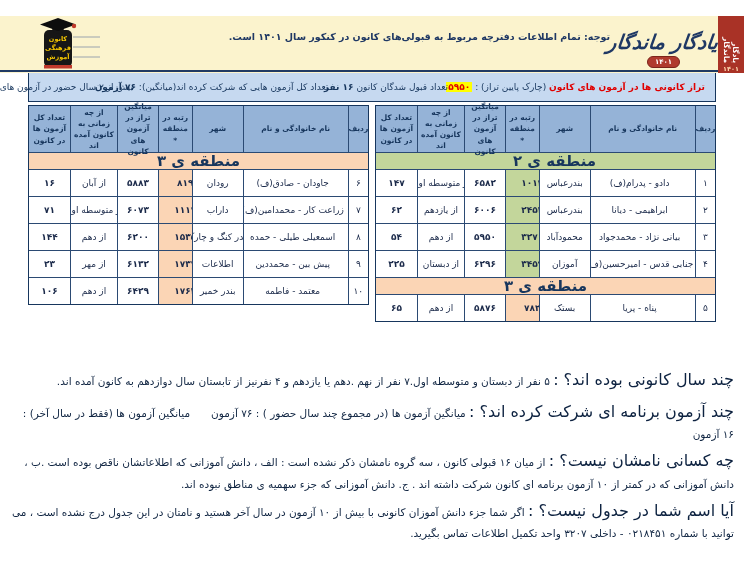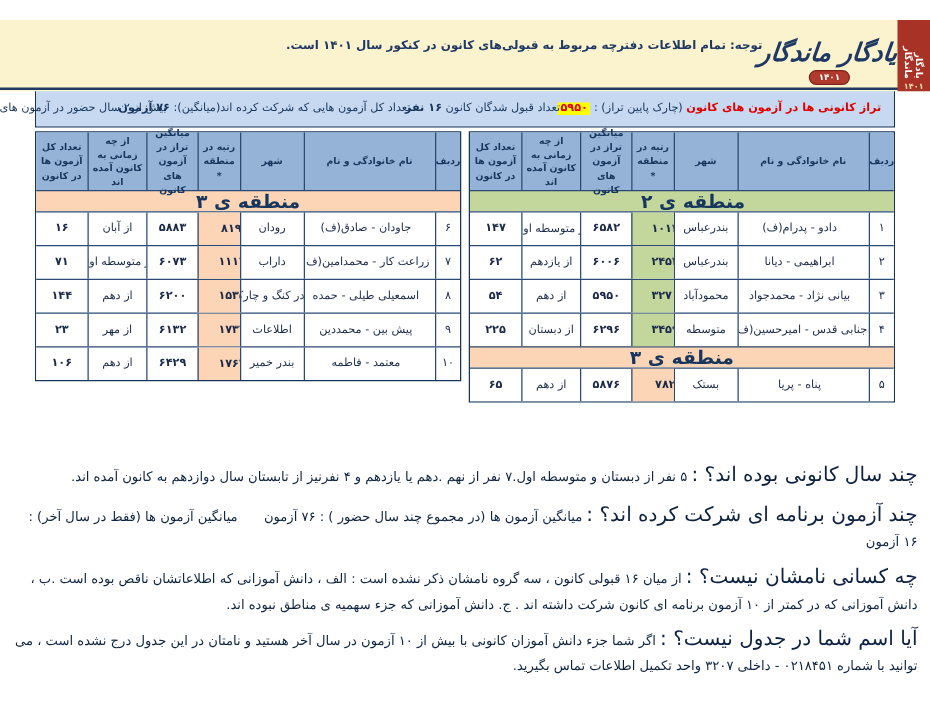--- a/index.html
+++ b/index.html
@@ -80,20 +80,35 @@
   .faq{margin:44px 10px 0 10px;color:#102542;}
   .faq p{margin:0 0 4px 0;font-size:10.5px;line-height:1.72;text-align:right;}
   .faq .q{font-weight:normal;font-size:16px;color:#0d2240;}
 </style>
 </head>
 <body>
 
 <div class="page">
 
   <header class="topband">
+    <div class="logo">
+      <svg width="92" height="54" viewBox="0 0 92 54">
+        <rect x="34" y="13" width="28" height="37" rx="5" fill="#161616"></rect>
+        <circle cx="48" cy="11" r="6" fill="#161616"></circle>
+        <polygon points="48,1 66,7.5 48,14 30,7.5" fill="#0d0d0d"></polygon>
+        <circle cx="64" cy="9" r="2.2" fill="#c0392b"></circle>
+        <rect x="34" y="48" width="28" height="3.5" fill="#c0392b"></rect>
+        <line x1="63" y1="20" x2="90" y2="20" stroke="#9aa3ad" stroke-width="1"></line>
+        <line x1="63" y1="30" x2="90" y2="30" stroke="#9aa3ad" stroke-width="1"></line>
+        <line x1="63" y1="40" x2="90" y2="40" stroke="#9aa3ad" stroke-width="1"></line>
+        <text x="48" y="24" font-size="6.5" font-weight="bold" fill="#f2c500" text-anchor="middle">کانون</text>
+        <text x="48" y="33" font-size="6.5" font-weight="bold" fill="#f2c500" text-anchor="middle">فرهنگی</text>
+        <text x="48" y="42" font-size="6.5" font-weight="bold" fill="#f2c500" text-anchor="middle">آموزش</text>
+      </svg>
+    </div>
 
     <div class="notes">
       <div class="note1">توجه: تمام اطلاعات دفترچه مربوط به قبولی‌های کانون در کنکور سال ۱۴۰۱ است.</div>
     </div>
 
     <div class="brand">یادگار ماندگار</div>
     <div class="brand-badge">۱۴۰۱</div>
 
     <div class="side-strip">
       <span class="side-text">یادگار ماندگار</span>
@@ -184,21 +199,21 @@
         <span class="td c-name">بیانی نژاد - محمدجواد</span>
         <span class="td c-city">محمودآباد</span>
         <span class="td c-rank rank-green">۳۲۷۱</span>
         <span class="td c-score">۵۹۵۰</span>
         <span class="td c-since">از دهم</span>
         <span class="td c-exams">۵۴</span>
       </div>
       <div class="row">
         <span class="td c-no">۴</span>
         <span class="td c-name">جنابی قدس - امیرحسین(ف)</span>
-        <span class="td c-city">متوسطه</span>
+        <span class="td c-city">آموزان</span>
         <span class="td c-rank rank-green">۳۴۵۹</span>
         <span class="td c-score">۶۲۹۶</span>
         <span class="td c-since">از دبستان</span>
         <span class="td c-exams">۲۲۵</span>
       </div>
 
       <div class="band peach">منطقه ی ۳</div>
 
       <div class="row">
         <span class="td c-no">۵</span>

